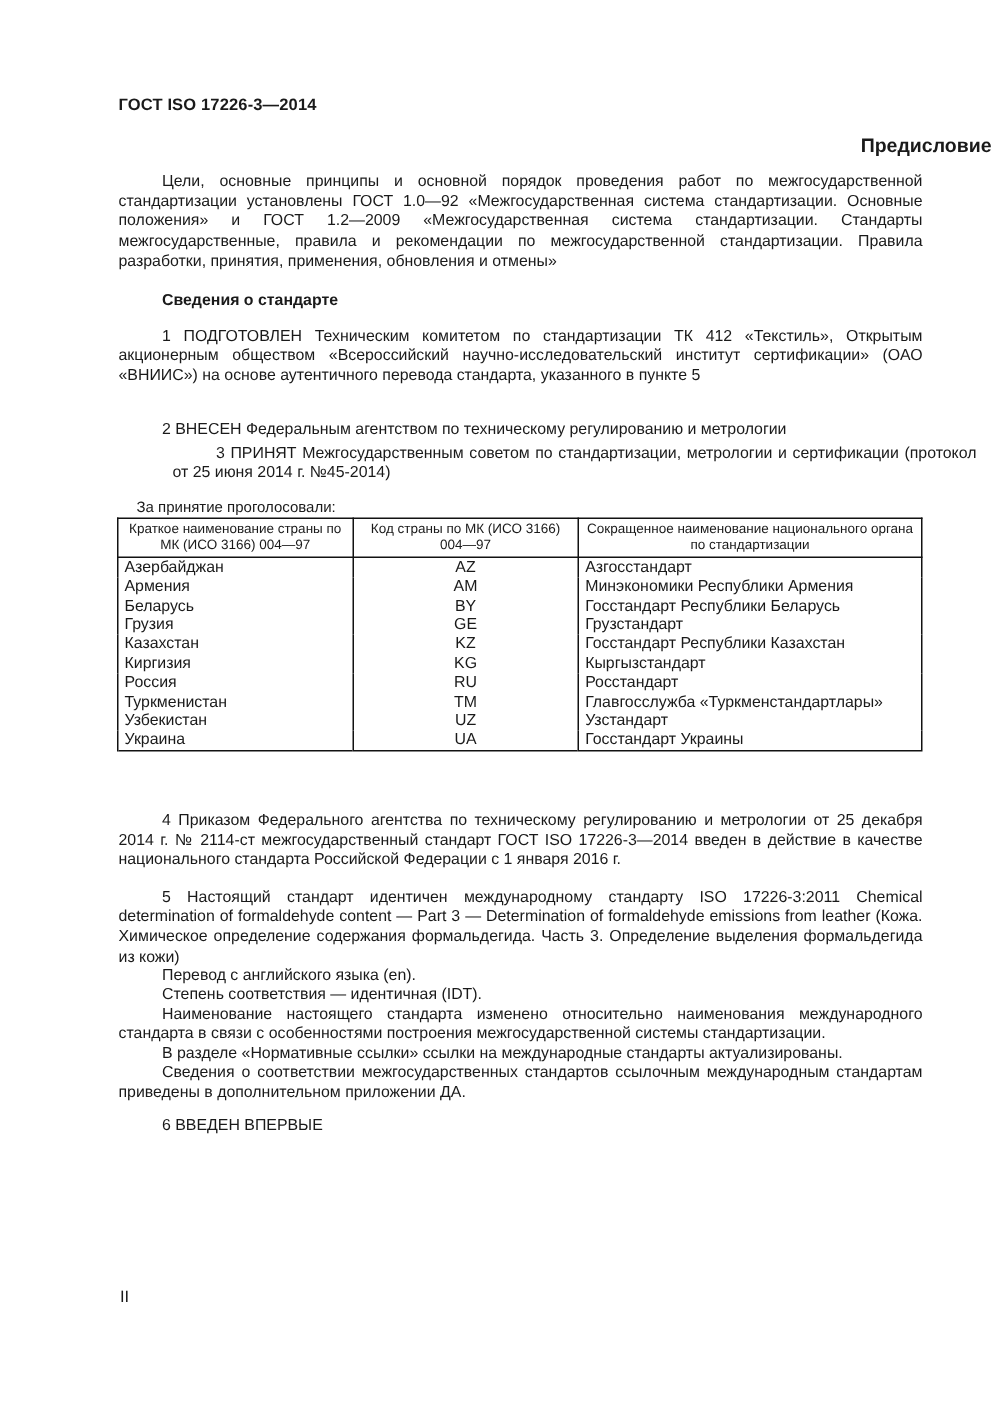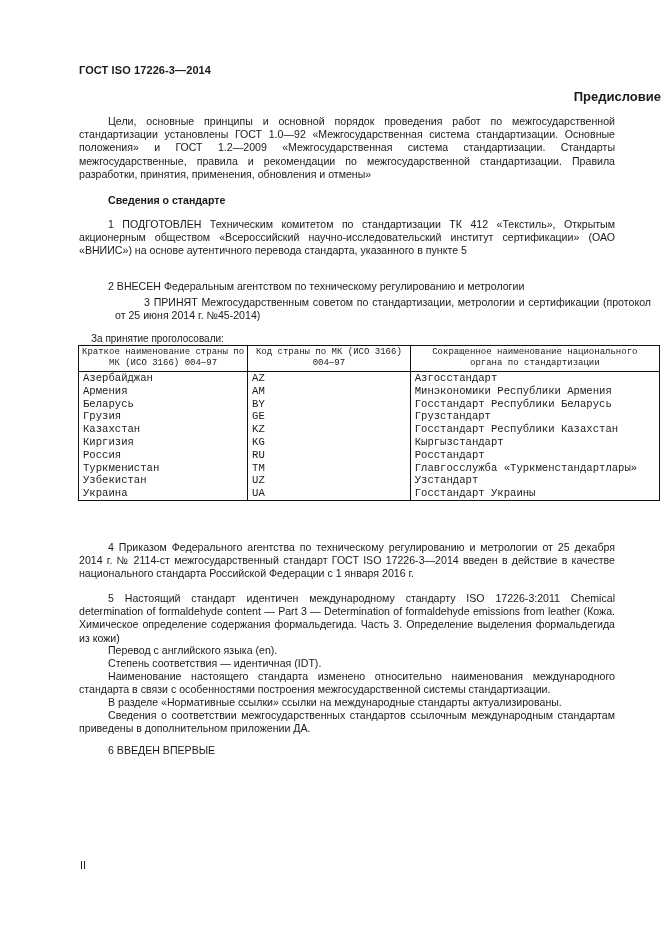--- a/index.html
+++ b/index.html
@@ -54,43 +54,42 @@
       position: absolute;
       left: 79px;
       top: 333px;
       font-size: 10px;
       margin-left: 12px;
     }
     table.voting {
       position: absolute;
       left: 78px;
       top: 345px;
-      width: 582px;
+      width: 537px;
       border-collapse: collapse;
       border: 1.5px solid #111;
       font-size: 10.6px;
-      font-family: Liberation Mono, monospace;
     }
     table.voting th {
       font-weight: normal;
       font-size: 9px;
       line-height: 11px;
       text-align: center;
       padding: 1px 3px 2px 3px;
       border: 1.5px solid #111;
       vertical-align: middle;
     }
     table.voting td {
       padding: 0 4px;
       line-height: 12.8px;
       border-left: 1.5px solid #111;
       border-right: 1.5px solid #111;
       white-space: nowrap;
     }
-    table.voting td.code { text-align: left; }
+    table.voting td.code { text-align: center; }
     table.voting col.c1 { width: 157px; }
     table.voting col.c2 { width: 151px; }
     table.voting col.c3 { width: 229px; }
     .page-number {
       position: absolute;
       left: 80px;
       top: 859px;
       font-size: 11px;
     }
   </style>

